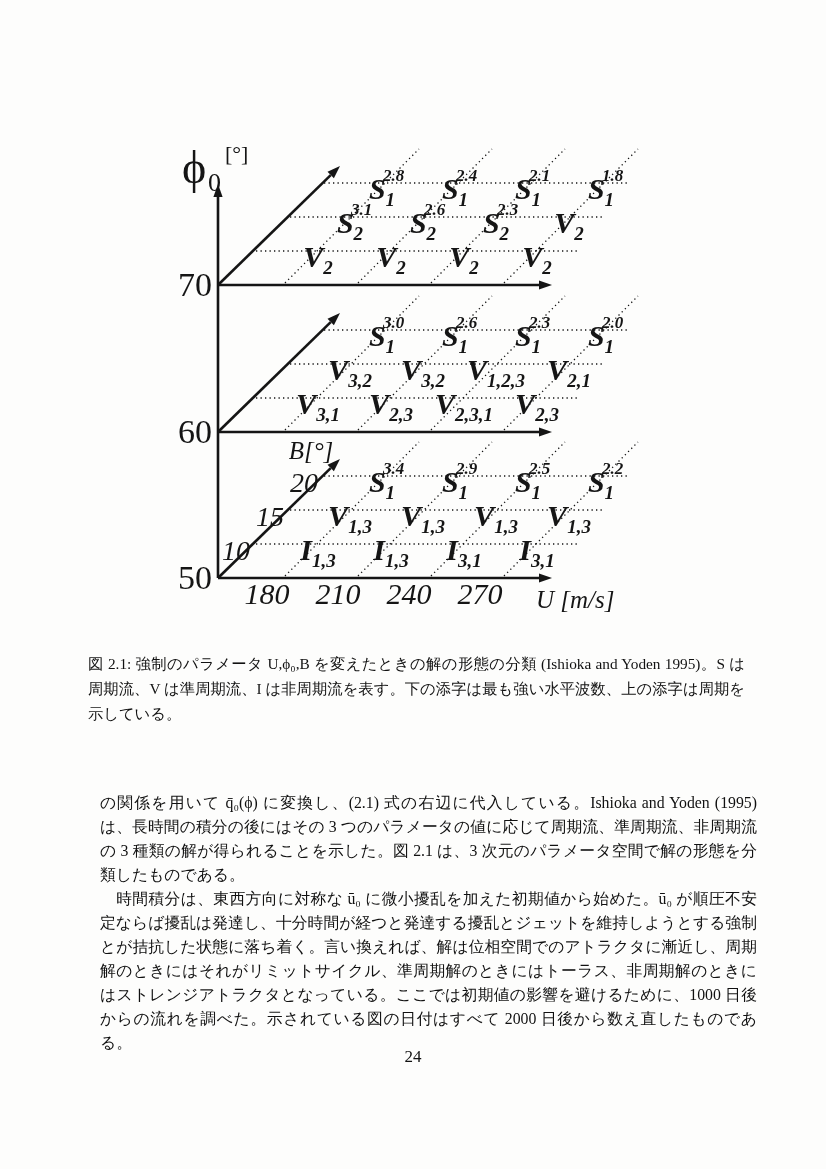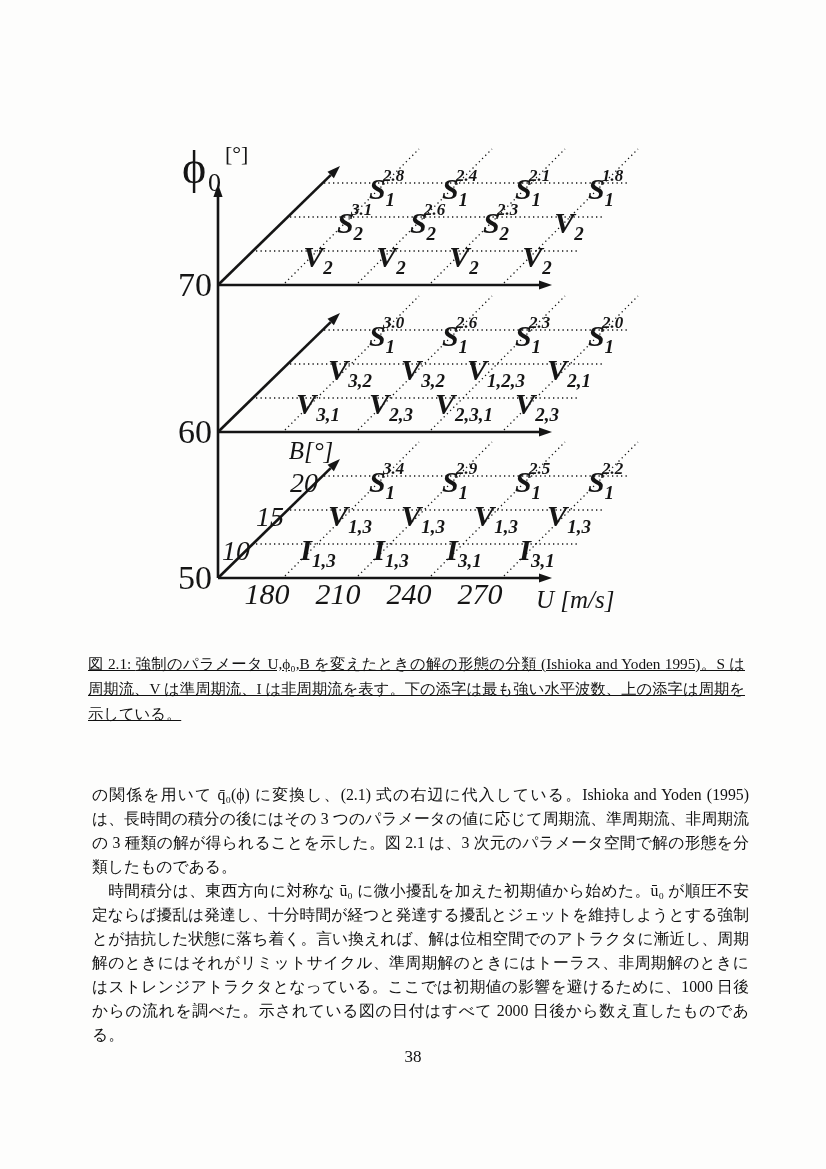--- a/index.html
+++ b/index.html
@@ -25,27 +25,26 @@
   }
   .caption {
     position: absolute;
     left: 88px;
     top: 651px;
     width: 657px;
     margin: 0;
     font-size: 15.3px;
     line-height: 25px;
     text-align: justify;
-    text-decoration: underline;
   }
   .bodytext {
     position: absolute;
     left: 88px;
     width: 657px;
-    margin: 4px;
+    margin: 12px;
     font-size: 15.8px;
     line-height: 24px;
     text-align: justify;
   }
   .para1 { top: 779px; }
   .para2 { top: 875px; }
   .page-number {
     position: absolute;
     left: 0;
     top: 1047px;
@@ -163,14 +162,14 @@
         <text x="480" y="604" font-size="30" text-anchor="middle" font-style="italic">270</text>
         <text x="536" y="608" font-size="25" font-style="italic">U [m/s]</text>
       </svg>
   </div>
 
   <p class="caption"><span>図 2.1: </span><span>強制のパラメータ U,ϕ₀,B を変えたときの解の形態の分類 (Ishioka and Yoden 1995)。S は周期流、V は準周期流、I は非周期流を表す。下の添字は最も強い水平波数、上の添字は周期を示している。</span></p>
 
   <p class="bodytext para1">の関係を用いて q̄₀(ϕ) に変換し、(2.1) 式の右辺に代入している。Ishioka and Yoden (1995) は、長時間の積分の後にはその 3 つのパラメータの値に応じて周期流、準周期流、非周期流の 3 種類の解が得られることを示した。図 2.1 は、3 次元のパラメータ空間で解の形態を分類したものである。</p>
   <p class="bodytext para2">　時間積分は、東西方向に対称な ū₀ に微小擾乱を加えた初期値から始めた。ū₀ が順圧不安定ならば擾乱は発達し、十分時間が経つと発達する擾乱とジェットを維持しようとする強制とが拮抗した状態に落ち着く。言い換えれば、解は位相空間でのアトラクタに漸近し、周期解のときにはそれがリミットサイクル、準周期解のときにはトーラス、非周期解のときにはストレンジアトラクタとなっている。ここでは初期値の影響を避けるために、1000 日後からの流れを調べた。示されている図の日付はすべて 2000 日後から数え直したものである。</p>
 
-  <div class="page-number">38</div>
+  <div class="page-number">24</div>
 </div>
 
 </body></html>

